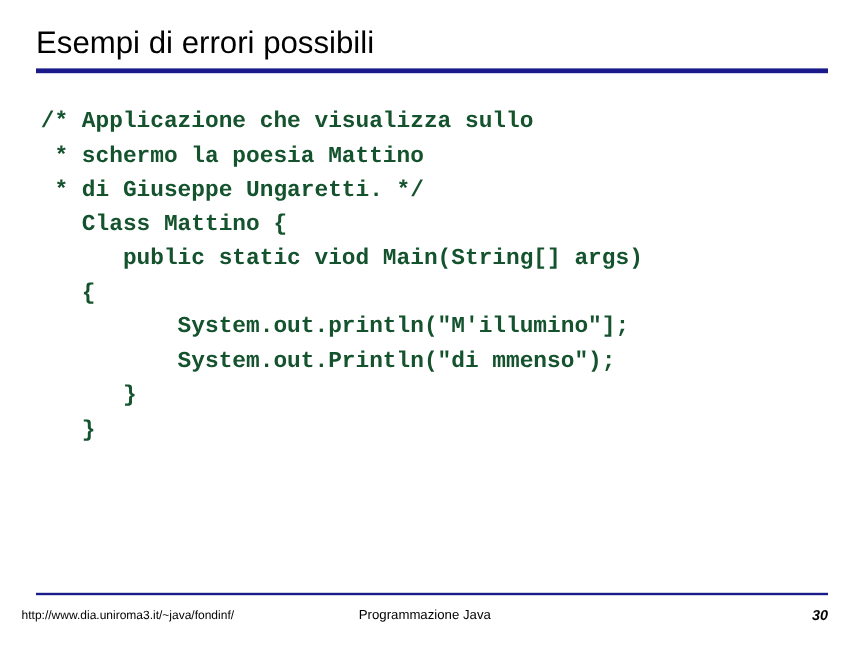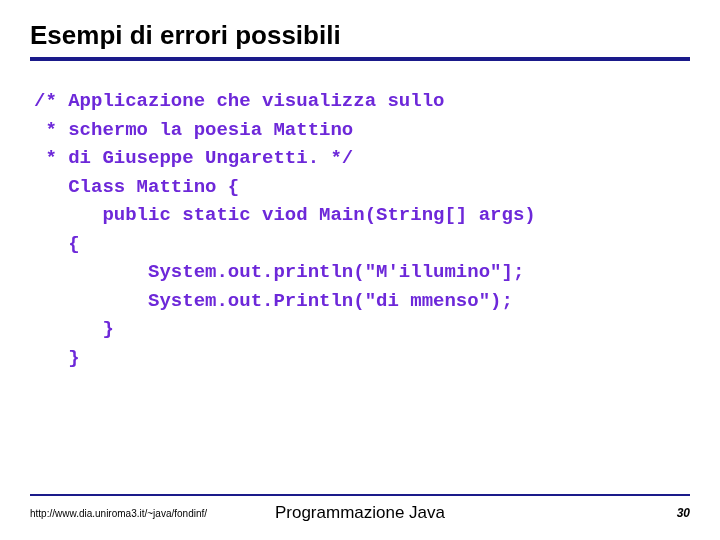--- a/index.html
+++ b/index.html
@@ -6,59 +6,59 @@
   body {
     width: 720px;
     height: 540px;
     background: #ffffff;
     font-family: Arial, Helvetica, sans-serif;
     position: relative;
     padding: 20px 30px 0 30px;
   }
   .slide-title {
     font-size: 26px;
-    font-weight: bold;
+    font-weight: normal;
     color: #000;
     padding-bottom: 6px;
     border-bottom: 4px solid #1a1a8a;
     margin-bottom: 26px;
   }
   .code-block {
     font-family: "Courier New", Courier, monospace;
     font-size: 19px;
     font-weight: bold;
-    color: #6d28d9;
+    color: #14532d;
     line-height: 1.5;
     white-space: pre;
     padding-left: 4px;
   }
   .footer-rule {
     position: absolute;
     left: 30px;
     right: 30px;
     bottom: 44px;
     border-top: 2px solid #1a1a8a;
   }
   .footer {
     position: absolute;
-    left: 30px;
+    left: 18px;
     right: 30px;
     bottom: 20px;
     display: flex;
     justify-content: space-between;
     align-items: center;
     font-size: 10px;
     color: #000;
   }
   .footer-center {
     position: absolute;
     left: 0;
     right: 0;
     text-align: center;
-    font-size: 17px;
+    font-size: 11px;
   }
   .footer-right {
     font-weight: bold;
     font-size: 12px;
     margin-left: auto;
     font-style: italic;
   }
   .footer-left { z-index: 1; }
   .footer-right { z-index: 1; }
 </style>

